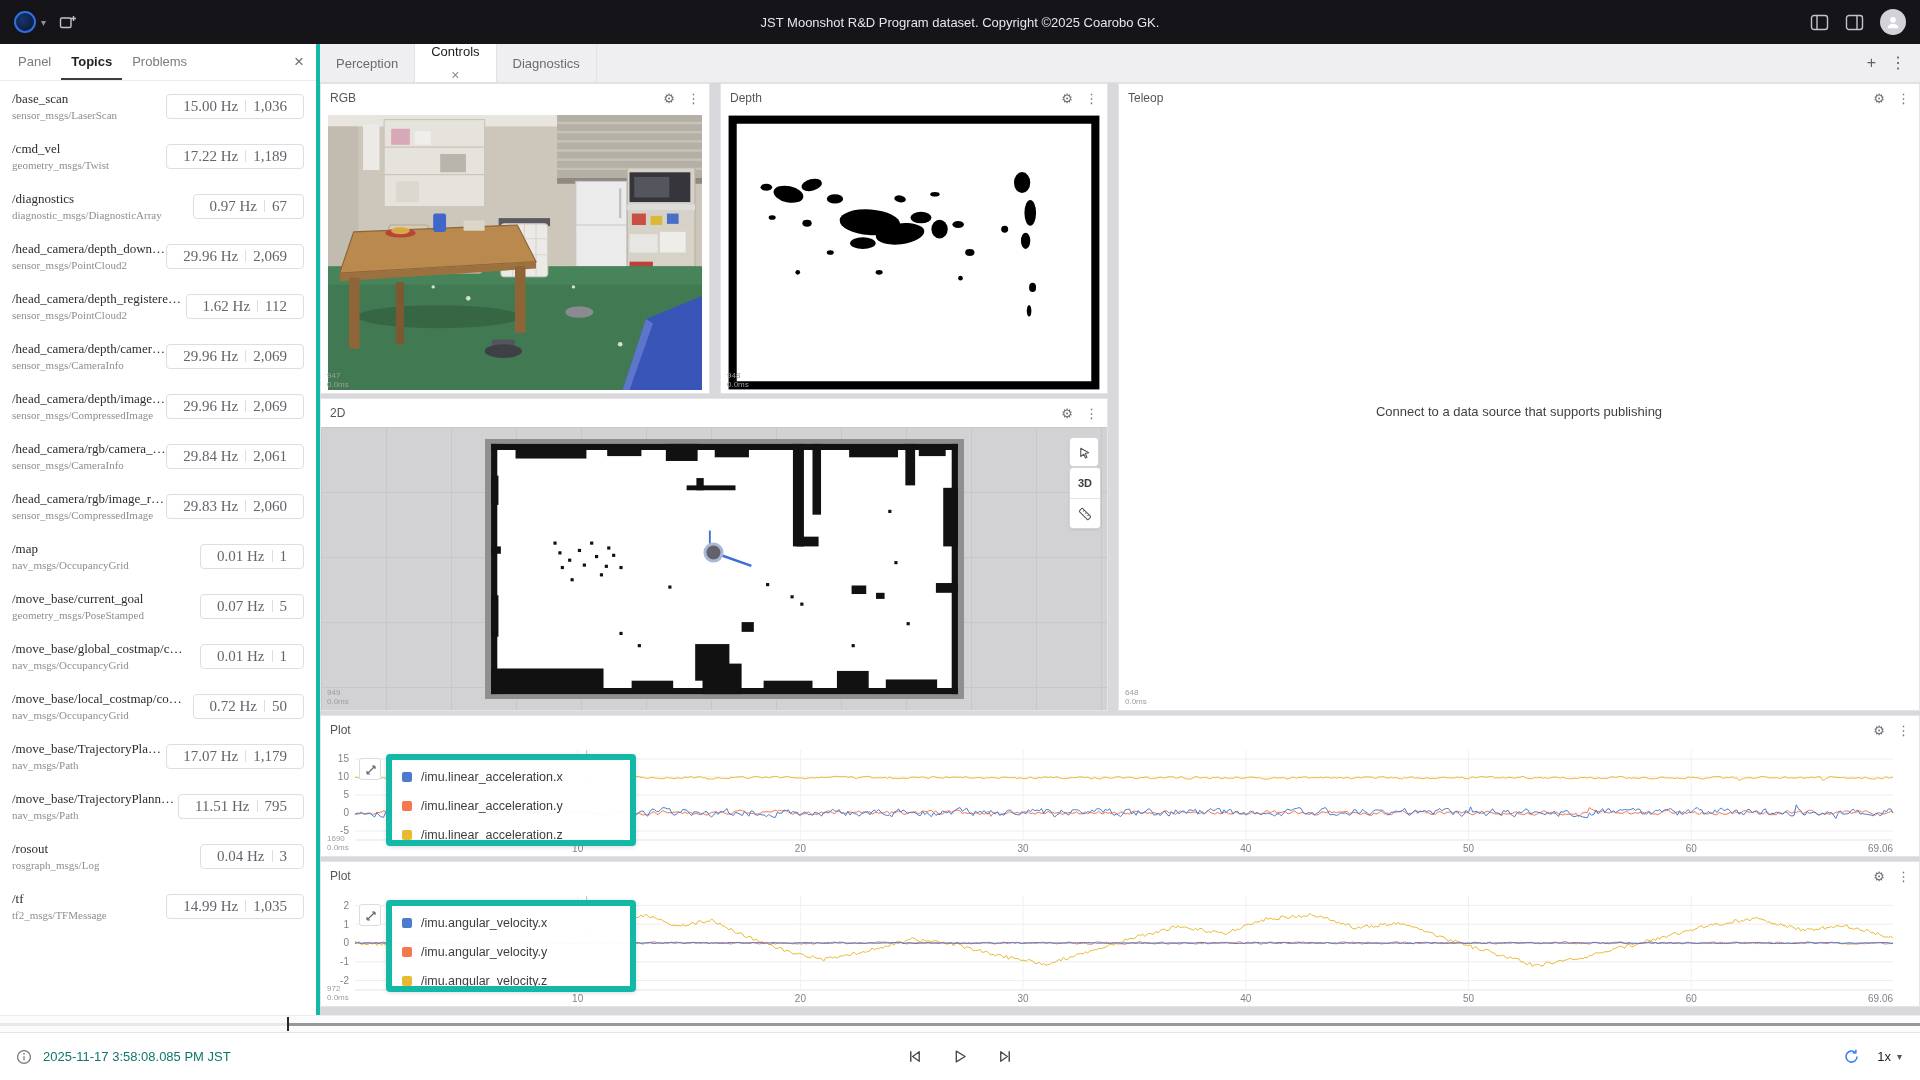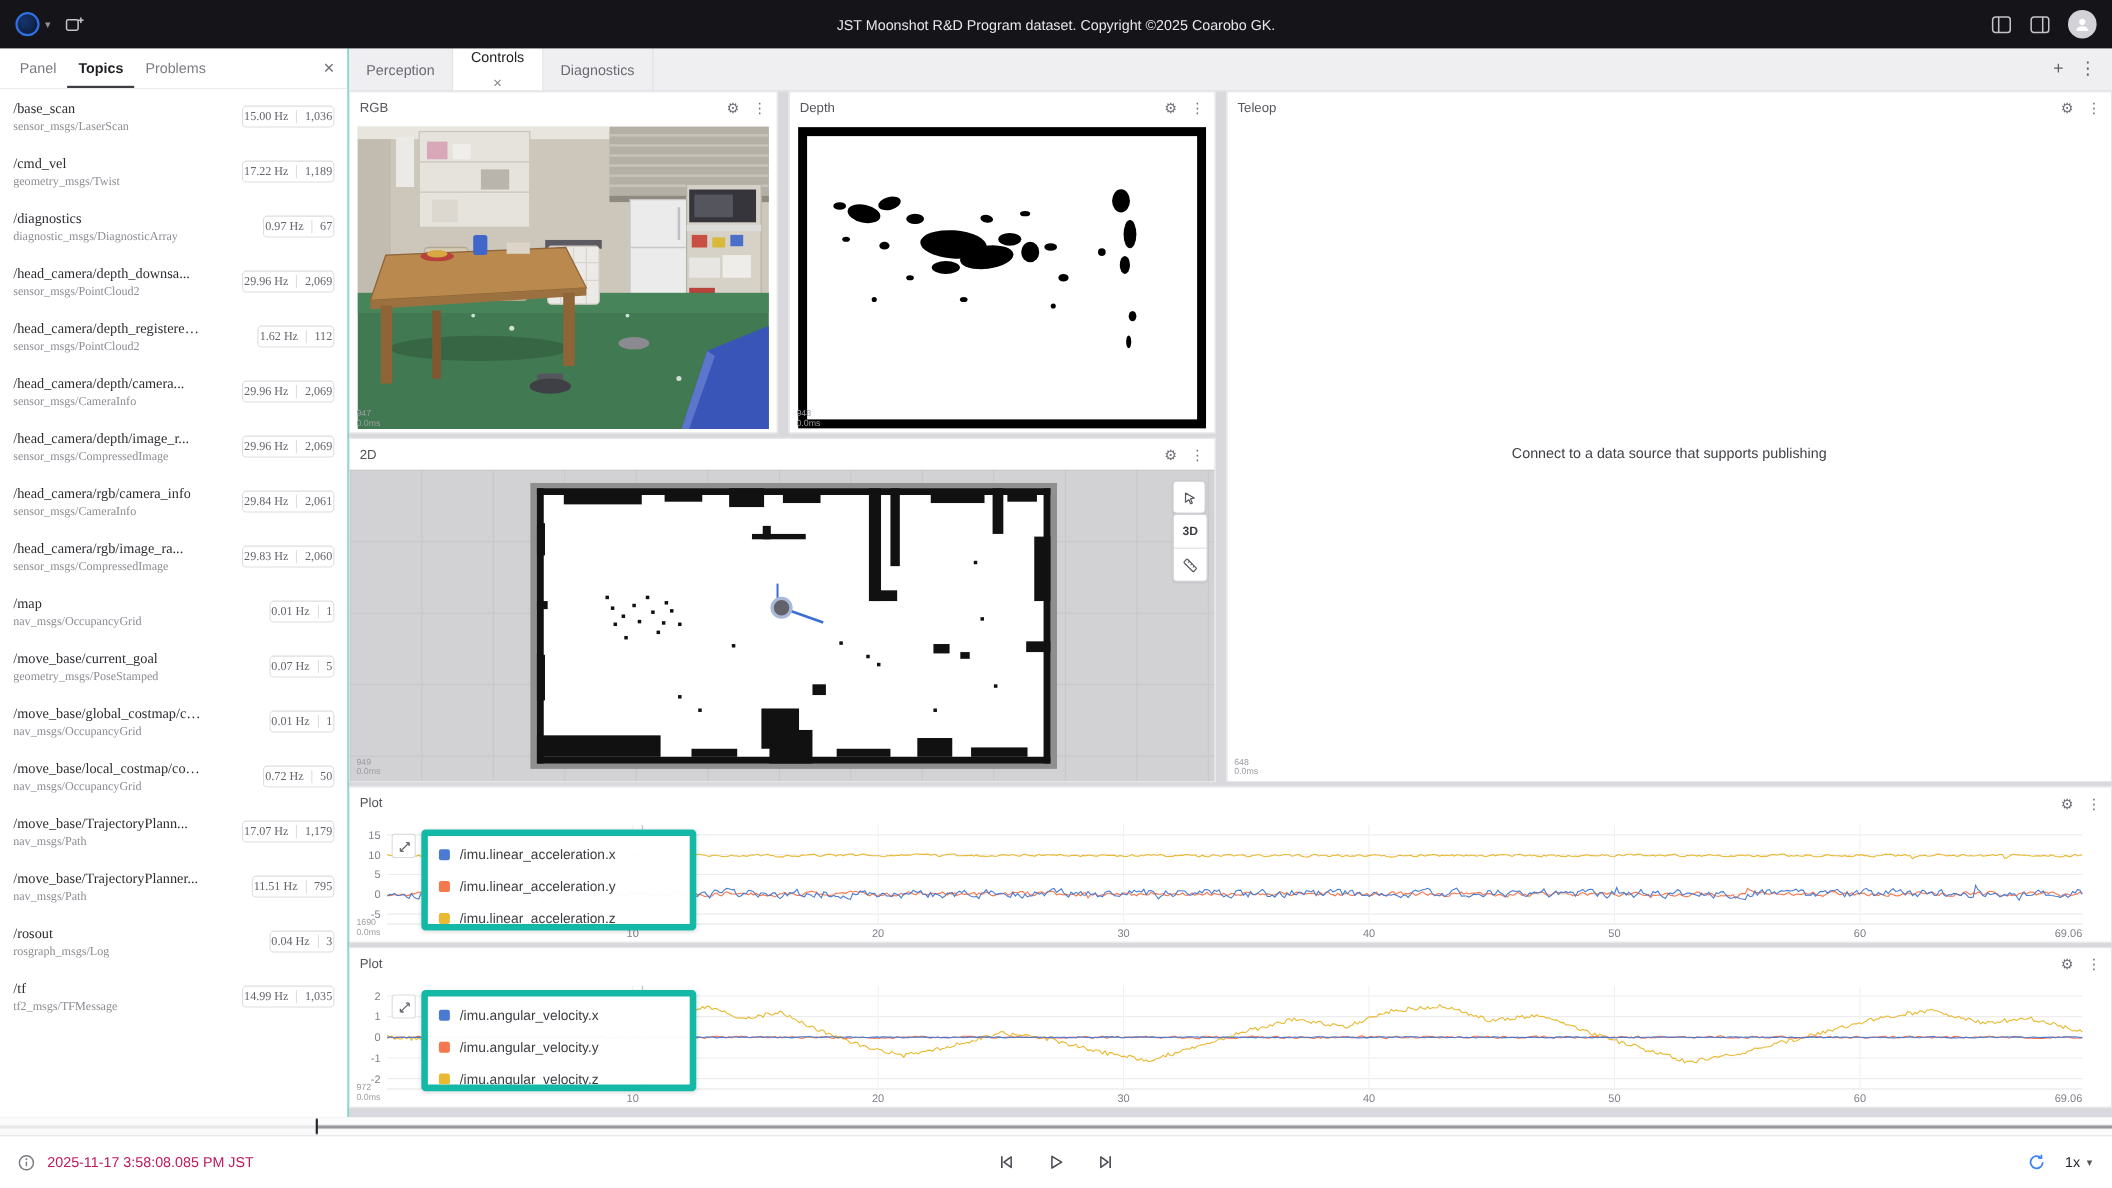--- a/index.html
+++ b/index.html
@@ -14,35 +14,35 @@
   .chev{color:#8f8f96;font-size:10px;}
   .tb-title{position:absolute;left:50%;transform:translateX(-50%);color:#e6e6ea;font-size:13px;white-space:nowrap;}
   .tb-right{margin-left:auto;display:flex;align-items:center;gap:16px;}
   .tb-iconbtn{background:none;border:none;padding:0;cursor:pointer;display:flex;align-items:center;}
   .avatar{width:26px;height:26px;border-radius:50%;background:#d2d2d8;display:flex;align-items:center;justify-content:center;}
 
   
   .content{position:fixed;top:44px;left:0;right:0;bottom:64px;display:flex;}
 
   
-  .sidebar{width:316px;flex:0 0 316px;background:#fff;border-right:1px solid #14b8a6;display:flex;flex-direction:column;overflow:hidden;}
+  .sidebar{width:316px;flex:0 0 316px;background:#fff;border-right:4px solid #14b8a6;display:flex;flex-direction:column;overflow:hidden;}
   .sidebar-tabs{height:36px;flex:0 0 36px;display:flex;align-items:stretch;padding:0 8px;border-bottom:1px solid #ececef;}
   .side-tab{padding:0 10px;display:flex;align-items:center;font-size:13px;color:#7a7a82;cursor:pointer;background:none;border:none;border-bottom:2px solid transparent;}
   .side-tab.active{color:#1f1f24;font-weight:700;border-bottom:2px solid #3d3d44;}
   .sidebar-close{margin-left:auto;background:none;border:none;color:#6e6e76;font-size:17px;cursor:pointer;padding:0 4px;}
   .search-wrap{padding:9px 10px 7px;}
   .search-box{height:30px;background:#f1f1f3;border:1px solid #e5e5e8;border-radius:6px;display:flex;align-items:center;gap:7px;padding:0 9px;}
   .search-box input{border:none;background:transparent;outline:none;font-size:12.5px;color:#333;width:100%;}
   .search-box input::placeholder{color:#9a9aa1;}
   .topic-list{flex:1;overflow:hidden;font-family:Liberation Serif, serif;}
   .topic-row{height:50px;box-sizing:border-box;display:flex;align-items:center;justify-content:space-between;padding:0 12px;cursor:pointer;}
   .topic-text{min-width:0;}
   .topic-name{font-size:13px;color:#2c2c31;white-space:nowrap;overflow:hidden;text-overflow:ellipsis;max-width:172px;}
   .topic-schema{font-size:11px;color:#8d8d94;margin-top:2px;white-space:nowrap;overflow:hidden;text-overflow:ellipsis;max-width:172px;}
-  .topic-badge{display:flex;align-items:flex-start;gap:7px;border:1px solid #dedee2;border-radius:4px;padding:3px 1px;font-size:11px;color:#64646c;white-space:nowrap;flex:0 0 auto;}
+  .topic-badge{display:flex;align-items:center;gap:7px;border:1px solid #dedee2;border-radius:4px;padding:3px 16px;font-size:15px;color:#64646c;white-space:nowrap;flex:0 0 auto;}
   .topic-badge .sep{width:1px;height:12px;background:#dedee2;}
 
   
   .main{flex:1;display:flex;flex-direction:column;min-width:0;}
   .tabbar{height:38px;flex:0 0 38px;background:#efeff2;display:flex;align-items:stretch;border-bottom:1px solid #e0e0e4;}
   .tab{display:flex;align-items:center;gap:9px;padding:0 16px;font-size:13px;color:#6a6a72;border:none;border-right:1px solid #e2e2e6;background:transparent;cursor:pointer;}
   .tab.active{background:#fff;color:#202024;flex-direction:column;}
   .tab-close{color:#8a8a90;font-size:14px;line-height:1;}
   .tabbar-right{margin-left:auto;display:flex;align-items:center;gap:14px;padding:0 14px;}
   .tabbar-right button{background:none;border:none;color:#5f5f66;cursor:pointer;font-size:16px;padding:0;line-height:1;}
@@ -84,21 +84,21 @@
   .legend-swatch{width:10px;height:10px;border-radius:2px;flex:0 0 auto;}
   .legend-label{font-size:12.5px;color:#3c3c42;white-space:nowrap;}
 
   
   .scrubber{position:fixed;left:0;right:0;bottom:48px;height:16px;background:#fbfbfc;border-top:1px solid #ededf0;z-index:55;}
   .scrub-track{position:absolute;left:0;right:0;top:7px;height:3px;background:#e8e8eb;}
   .scrub-loaded{position:absolute;top:7px;height:3px;background:#97979e;right:0;}
   .scrub-playhead{position:absolute;top:1px;width:2px;height:14px;background:#26262b;}
 
   .playbar{position:fixed;left:0;right:0;bottom:0;height:48px;background:#fff;border-top:1px solid #e4e4e7;display:flex;align-items:center;padding:0 16px;box-sizing:border-box;z-index:55;}
-  .pb-left{display:flex;gap:11px;font-size:13px;color:#be185d;}
+  .pb-left{display:flex;gap:11px;font-size:13px;color:#0f766e;}
   .pb-center{position:absolute;left:50%;transform:translateX(-50%);display:flex;align-items:center;gap:24px;}
   .pb-btn{background:none;border:none;cursor:pointer;padding:2px;display:flex;align-items:center;}
   .pb-right{margin-left:auto;display:flex;align-items:center;gap:13px;font-size:13px;color:#26262b;}
   .pb-caret{color:#55555c;font-size:10px;}
 </style>
 </head>
 <body>
 
 <div class="titlebar">
   <div class="tb-left">

